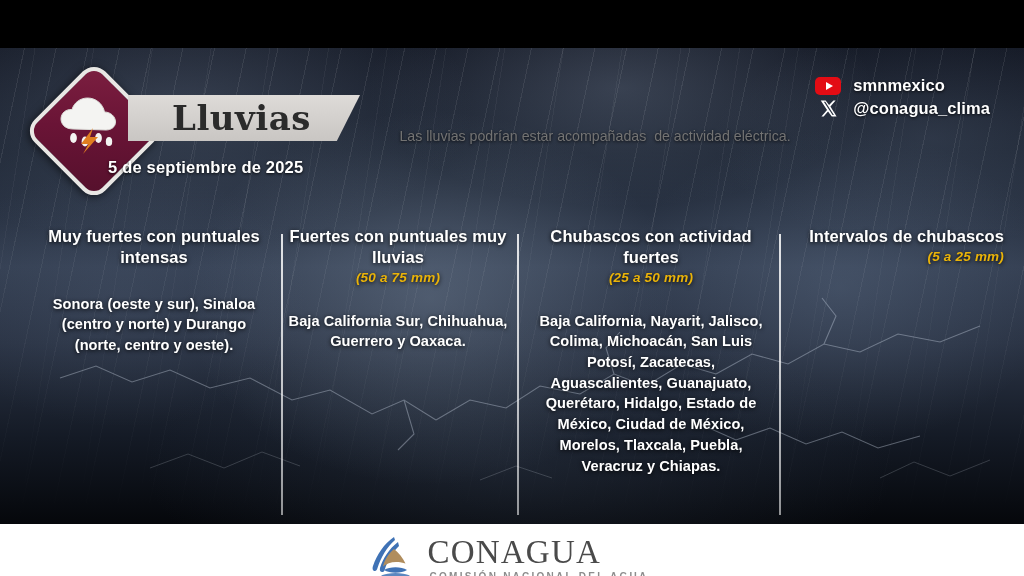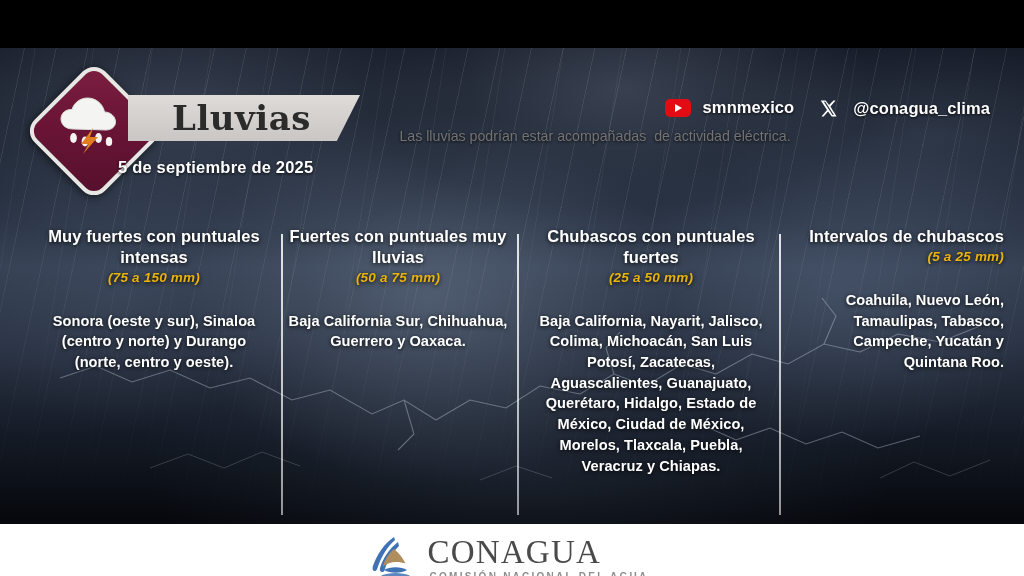--- a/index.html
+++ b/index.html
@@ -104,21 +104,21 @@
     font-family: "DejaVu Serif", serif;
     font-weight: 700;
     font-size: 34px;
     color: #2b2b2b;
     letter-spacing: 0.5px;
     margin-left: 44px;
     line-height: 1;
   }
   .date-text {
     position: absolute;
-    left: 118px; top: 110px;
+    left: 108px; top: 110px;
     font-size: 16.5px;
     font-weight: 600;
     color: #ffffff;
     text-shadow: 0 1px 3px rgba(0,0,0,0.85);
     letter-spacing: 0.2px;
   }
 
   .subtitle {
     position: absolute;
     left: 380px; top: 80px;
@@ -126,23 +126,24 @@
     text-align: center;
     font-size: 14.2px;
     font-weight: 400;
     color: #737373;
     text-shadow: 0 1px 3px rgba(0,0,0,0.8);
     white-space: pre;
   }
 
   .social {
     position: absolute;
-    right: 34px; top: 50px;
-    display: flex;
-    gap: 21px;
+    right: 34px; top: 28px;
+    display: flex;
+    flex-direction: column;
+    gap: 3px;
     align-items: flex-start;
   }
   .social-row {
     display: flex;
     align-items: center;
     gap: 12px;
   }
   .social-handle {
     font-size: 16.5px;
     font-weight: 600;
@@ -339,40 +340,38 @@
   </div>
 
   <div class="divider div-1"></div>
   <div class="divider div-2"></div>
   <div class="divider div-3"></div>
 
   <div class="columns">
 
     <div class="col col-1">
       <div class="col-head">Muy fuertes con puntuales intensas</div>
-      <div class="col-range">(75 a 150 mm)</div>
       <div class="col-body">Sonora (oeste y sur), Sinaloa (centro y norte) y Durango (norte, centro y oeste).</div>
     </div>
 
     <div class="col col-2">
       <div class="col-head">Fuertes con puntuales muy lluvias</div>
       <div class="col-range">(50 a 75 mm)</div>
       <div class="col-body">Baja California Sur, Chihuahua, Guerrero y Oaxaca.</div>
     </div>
 
     <div class="col col-3">
-      <div class="col-head">Chubascos con puntuales fuertes</div>
+      <div class="col-head">Chubascos con actividad fuertes</div>
       <div class="col-range">(25 a 50 mm)</div>
       <div class="col-body">Baja California, Nayarit, Jalisco, Colima, Michoacán, San Luis Potosí, Zacatecas, Aguascalientes, Guanajuato, Querétaro, Hidalgo, Estado de México, Ciudad de México, Morelos, Tlaxcala, Puebla, Veracruz y Chiapas.</div>
     </div>
 
     <div class="col col-4">
       <div class="col-head">Intervalos de chubascos</div>
       <div class="col-range">(5 a 25 mm)</div>
-      <div class="col-body">Coahuila, Nuevo León, Tamaulipas, Tabasco, Campeche, Yucatán y Quintana Roo.</div>
     </div>
 
   </div>
 
   <div class="footer-white">
     <div class="logo-wrap">
       <span>
         <svg width="52" height="44" viewBox="0 0 52 44">
           <path d="M30 2 C20 9 13 19 9 31 C8 34 9 36 11 36 C12 36 13 35 13.5 33 C17 22 23 12 31 5 Z" fill="#3f72b5"></path>
           <path d="M34 7 C25 14 19 23 16 33 C15.4 35.4 16.4 37 18.2 37 C19.4 37 20.3 36.2 20.8 34.4 C23.6 25.6 28.4 17.4 35 11 Z" fill="#3f72b5"></path>

